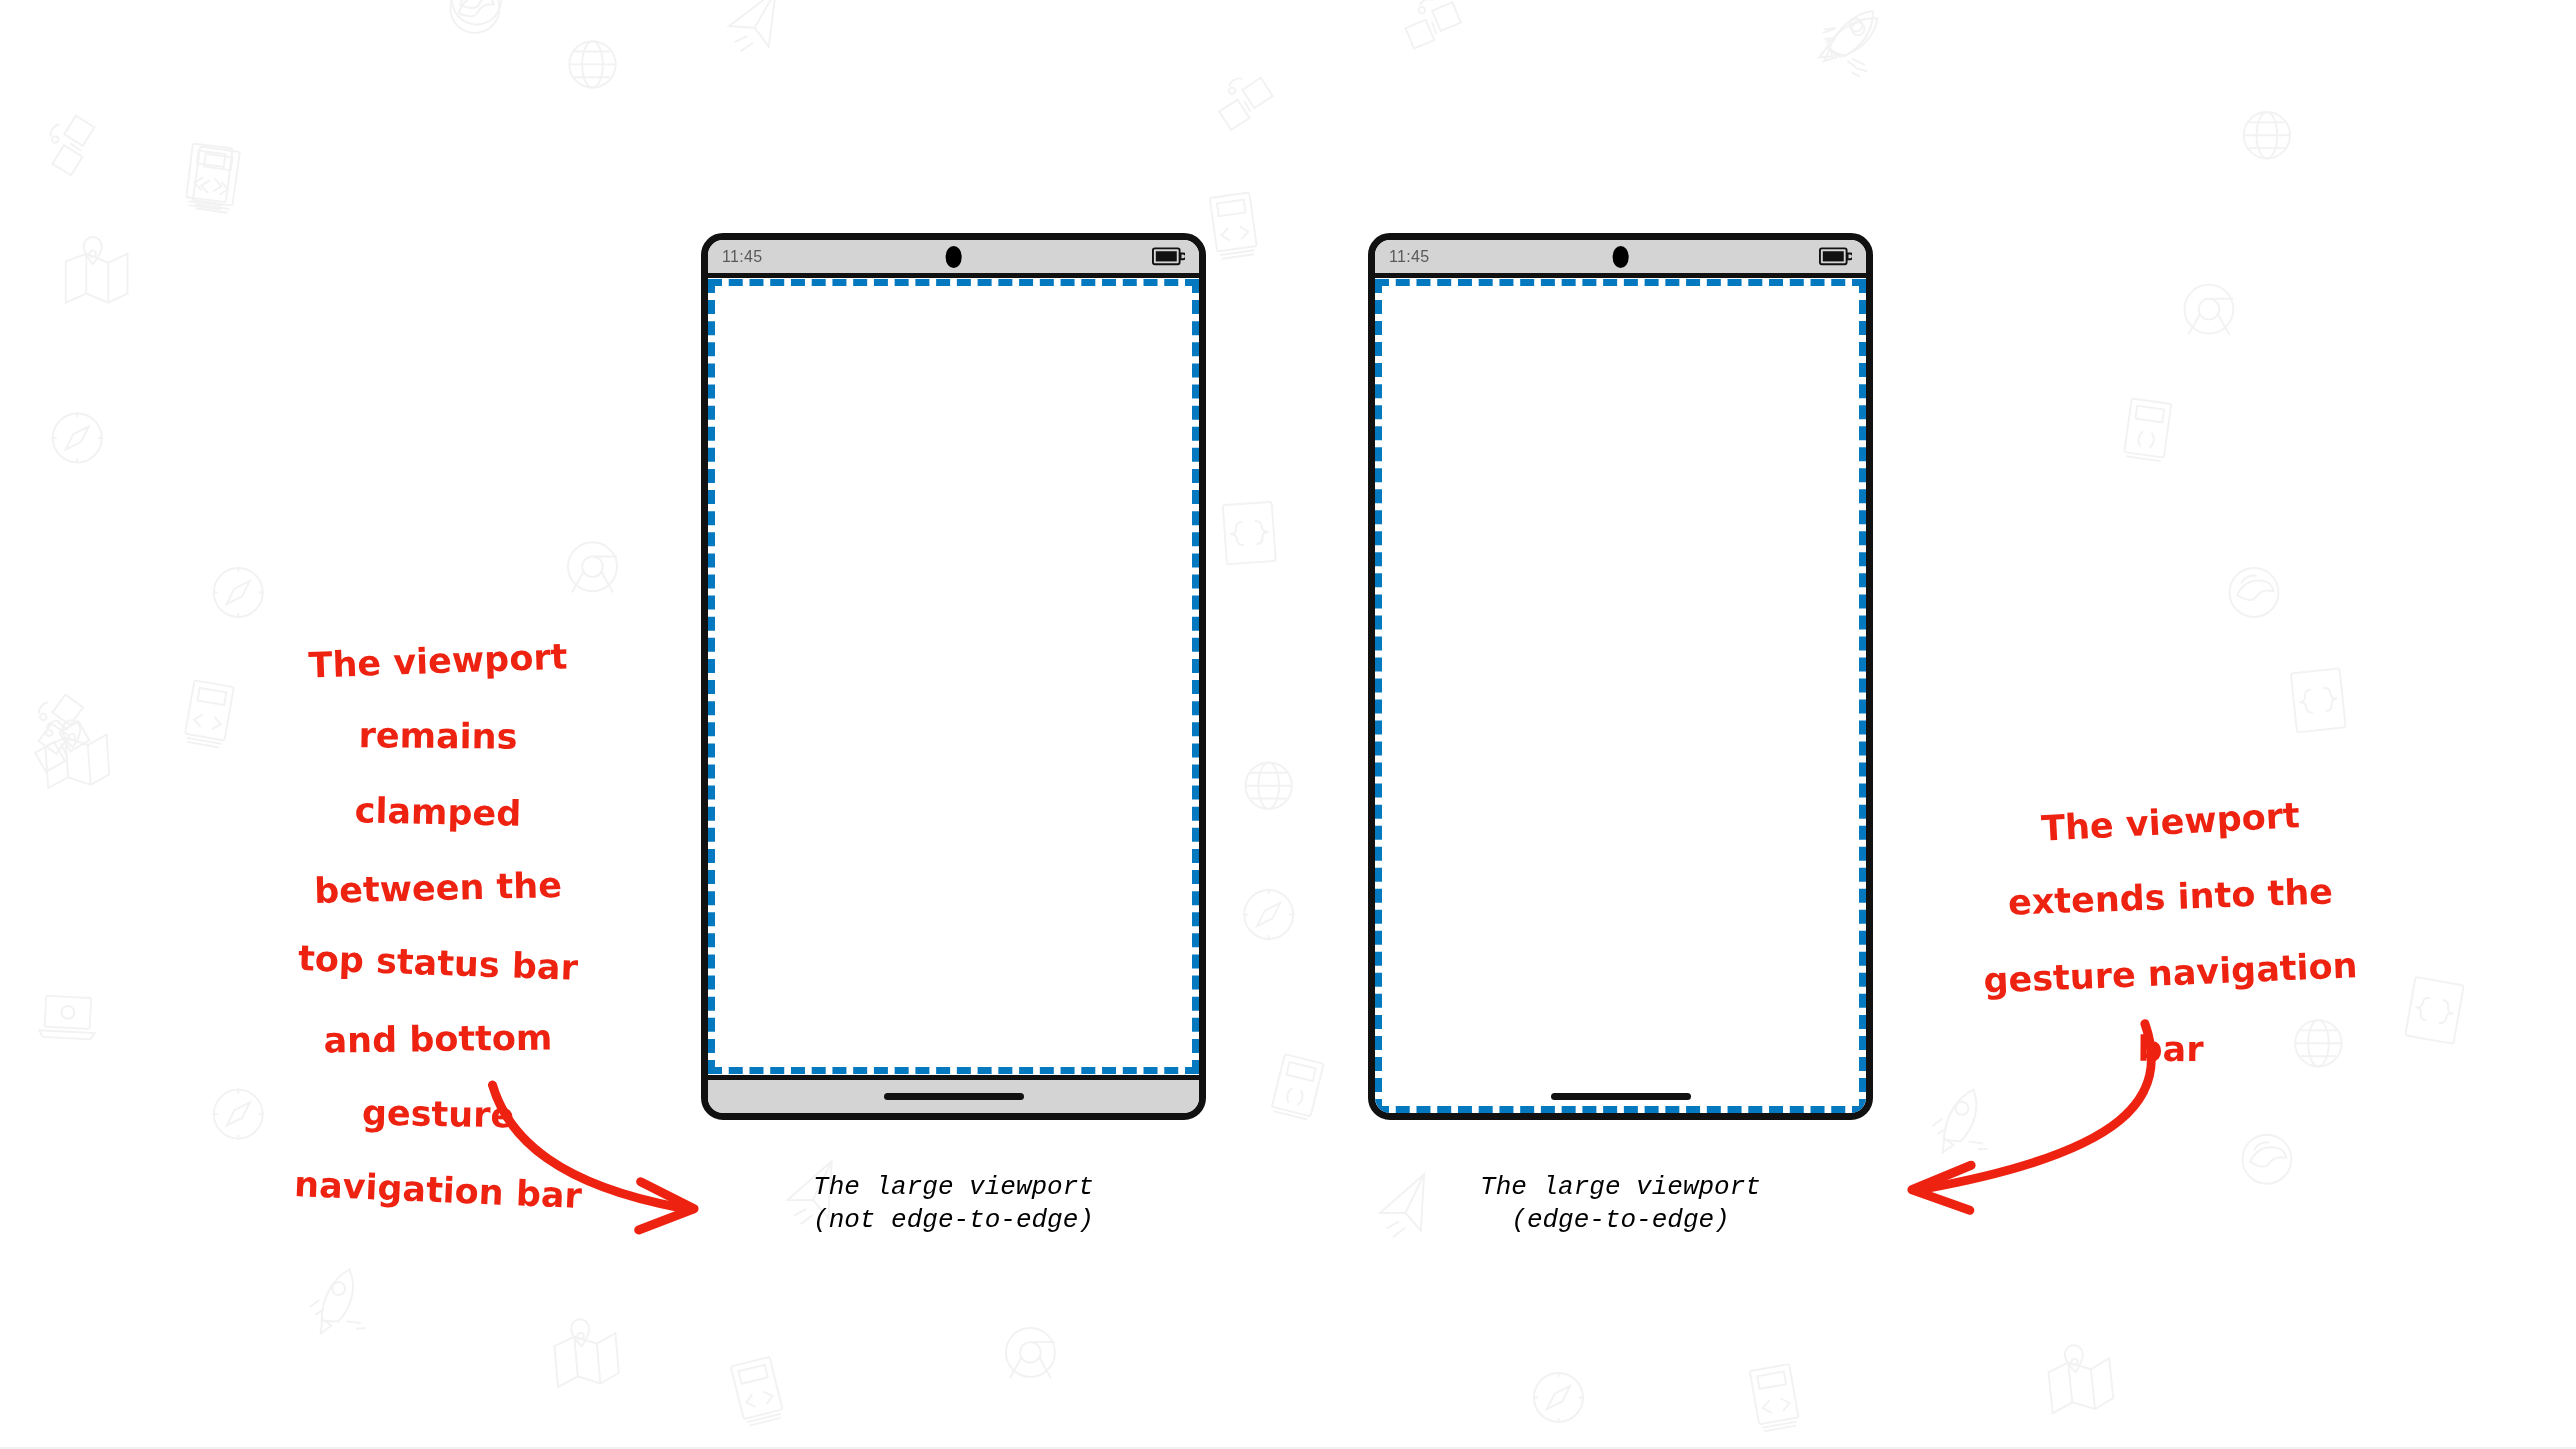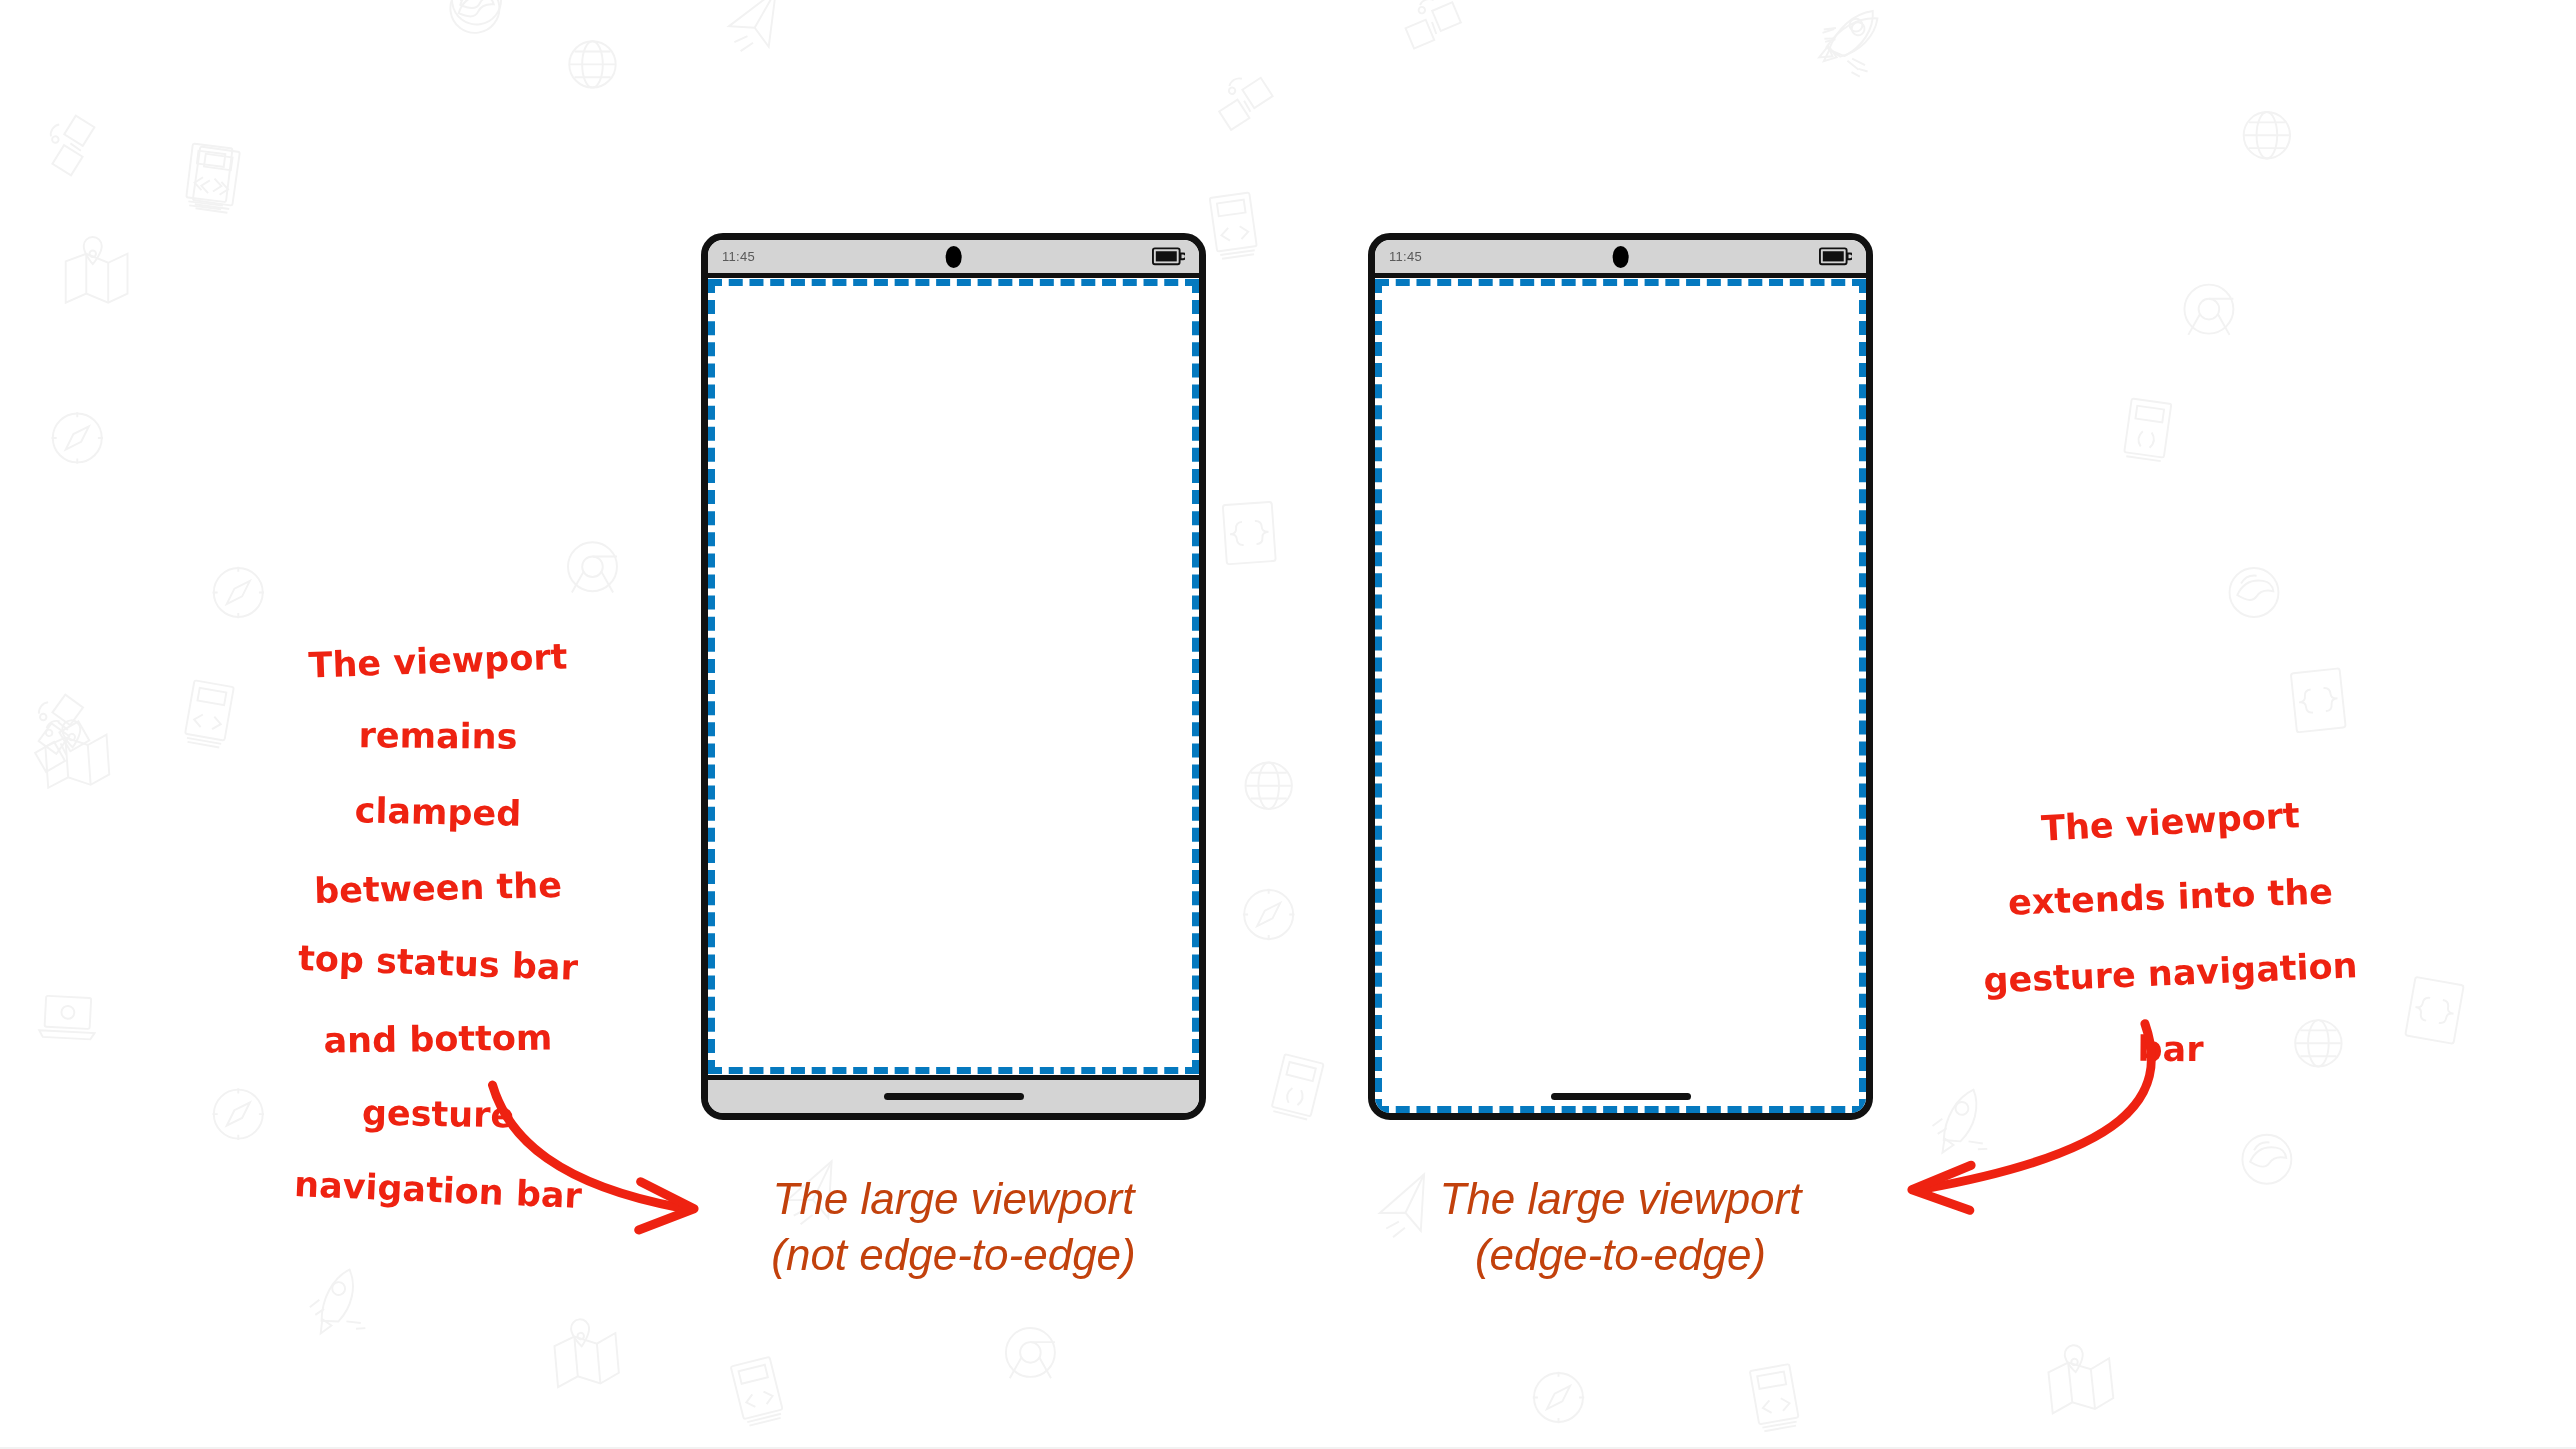--- a/index.html
+++ b/index.html
@@ -60,21 +60,21 @@
     background: #d4d4d4;
     border-bottom: 5.8px solid #111111;
     box-sizing: content-box;
     display: flex;
     align-items: center;
     justify-content: space-between;
     padding: 0 14px;
   }
   .status-time {
     font-family: "Liberation Sans", sans-serif;
-    font-size: 13px;
+    font-size: 16px;
     color: #5a5a5a;
     letter-spacing: 0.3px;
     line-height: 1;
   }
   .camera-dot {
     position: absolute;
     left: 50%;
     top: 50%;
     transform: translate(-50%, -50%);
     width: 16.7px;
@@ -119,25 +119,25 @@
     border-radius: 3.9px;
     background: #111111;
     z-index: 8;
   }
 
   
   .caption {
     position: absolute;
     z-index: 6;
     text-align: center;
-    font-family: Liberation Sans, sans-serif;
+    font-family: Liberation Mono, monospace;
     font-style: italic;
-    font-size: 44px;
+    font-size: 26px;
     line-height: 1.28;
-    color: #c2410c;
+    color: #000000;
     white-space: pre-line;
   }
 
   
   .annotation {
     position: absolute;
     z-index: 7;
     text-align: center;
     color: #ee2211;
     font-family: "DejaVu Sans", sans-serif;

